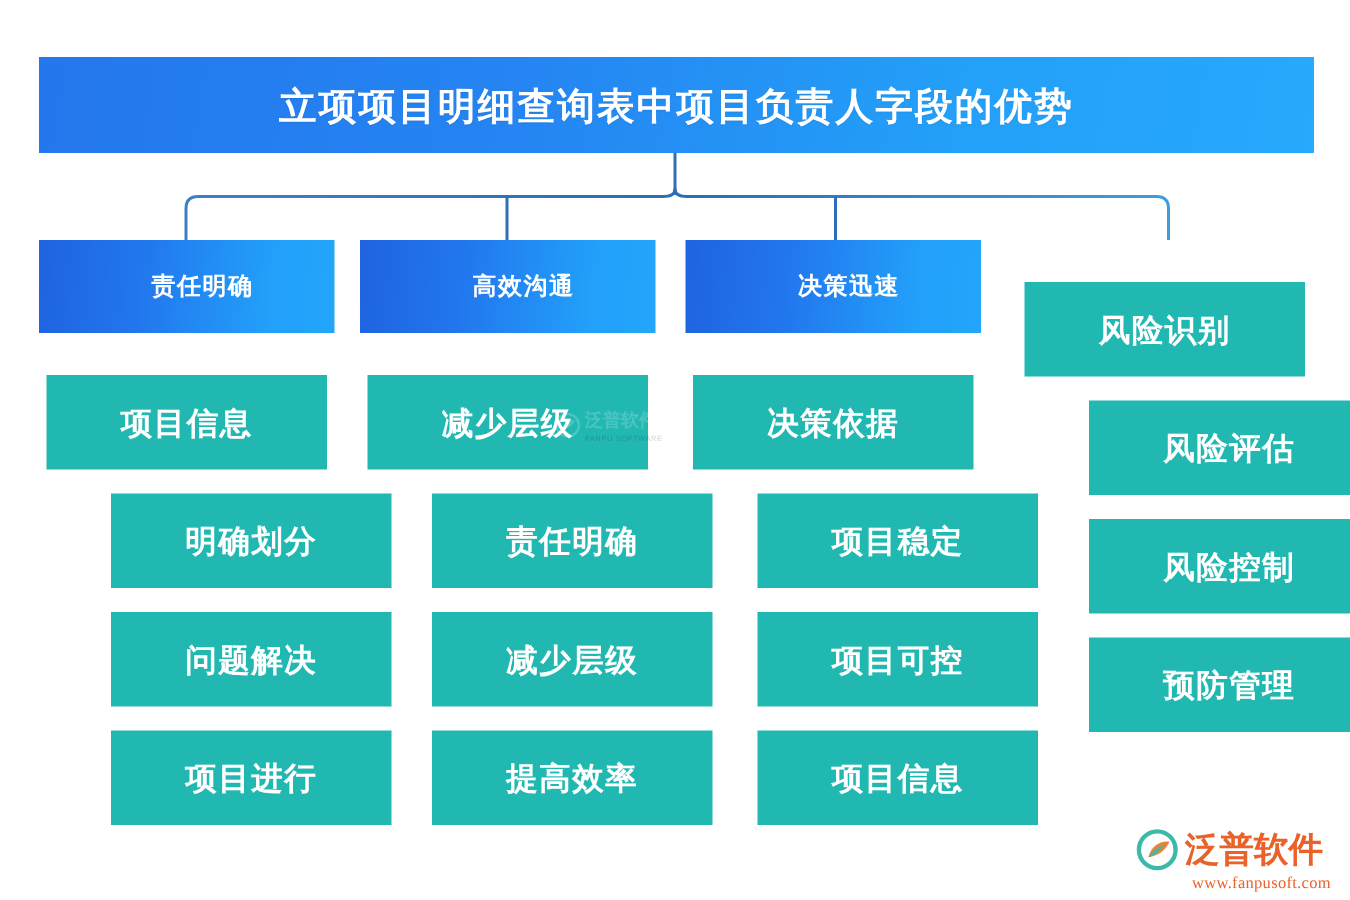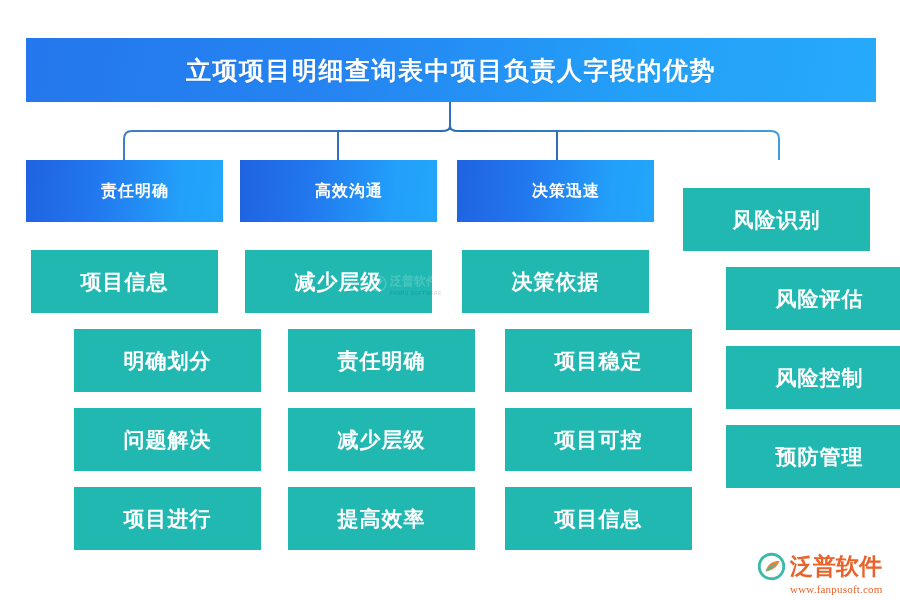--- a/index.html
+++ b/index.html
@@ -159,20 +159,21 @@
     font-family: "Liberation Sans", "DejaVu Sans", sans-serif;
   }
   #corner-logo .logo-url {
     color: #e8622a;
     font-size: 11px;
     letter-spacing: 0.2px;
     margin-top: 2px;
     margin-left: 33px;
     white-space: nowrap;
     font-family: "Liberation Serif", "DejaVu Serif", serif;
+    text-align: center;
   }
 </style>
 </head>
 <body>
 
 <div id="canvas">
 
   <div id="title-banner">
     <span class="title-text">立项项目明细查询表中项目负责人字段的优势</span>
   </div>

